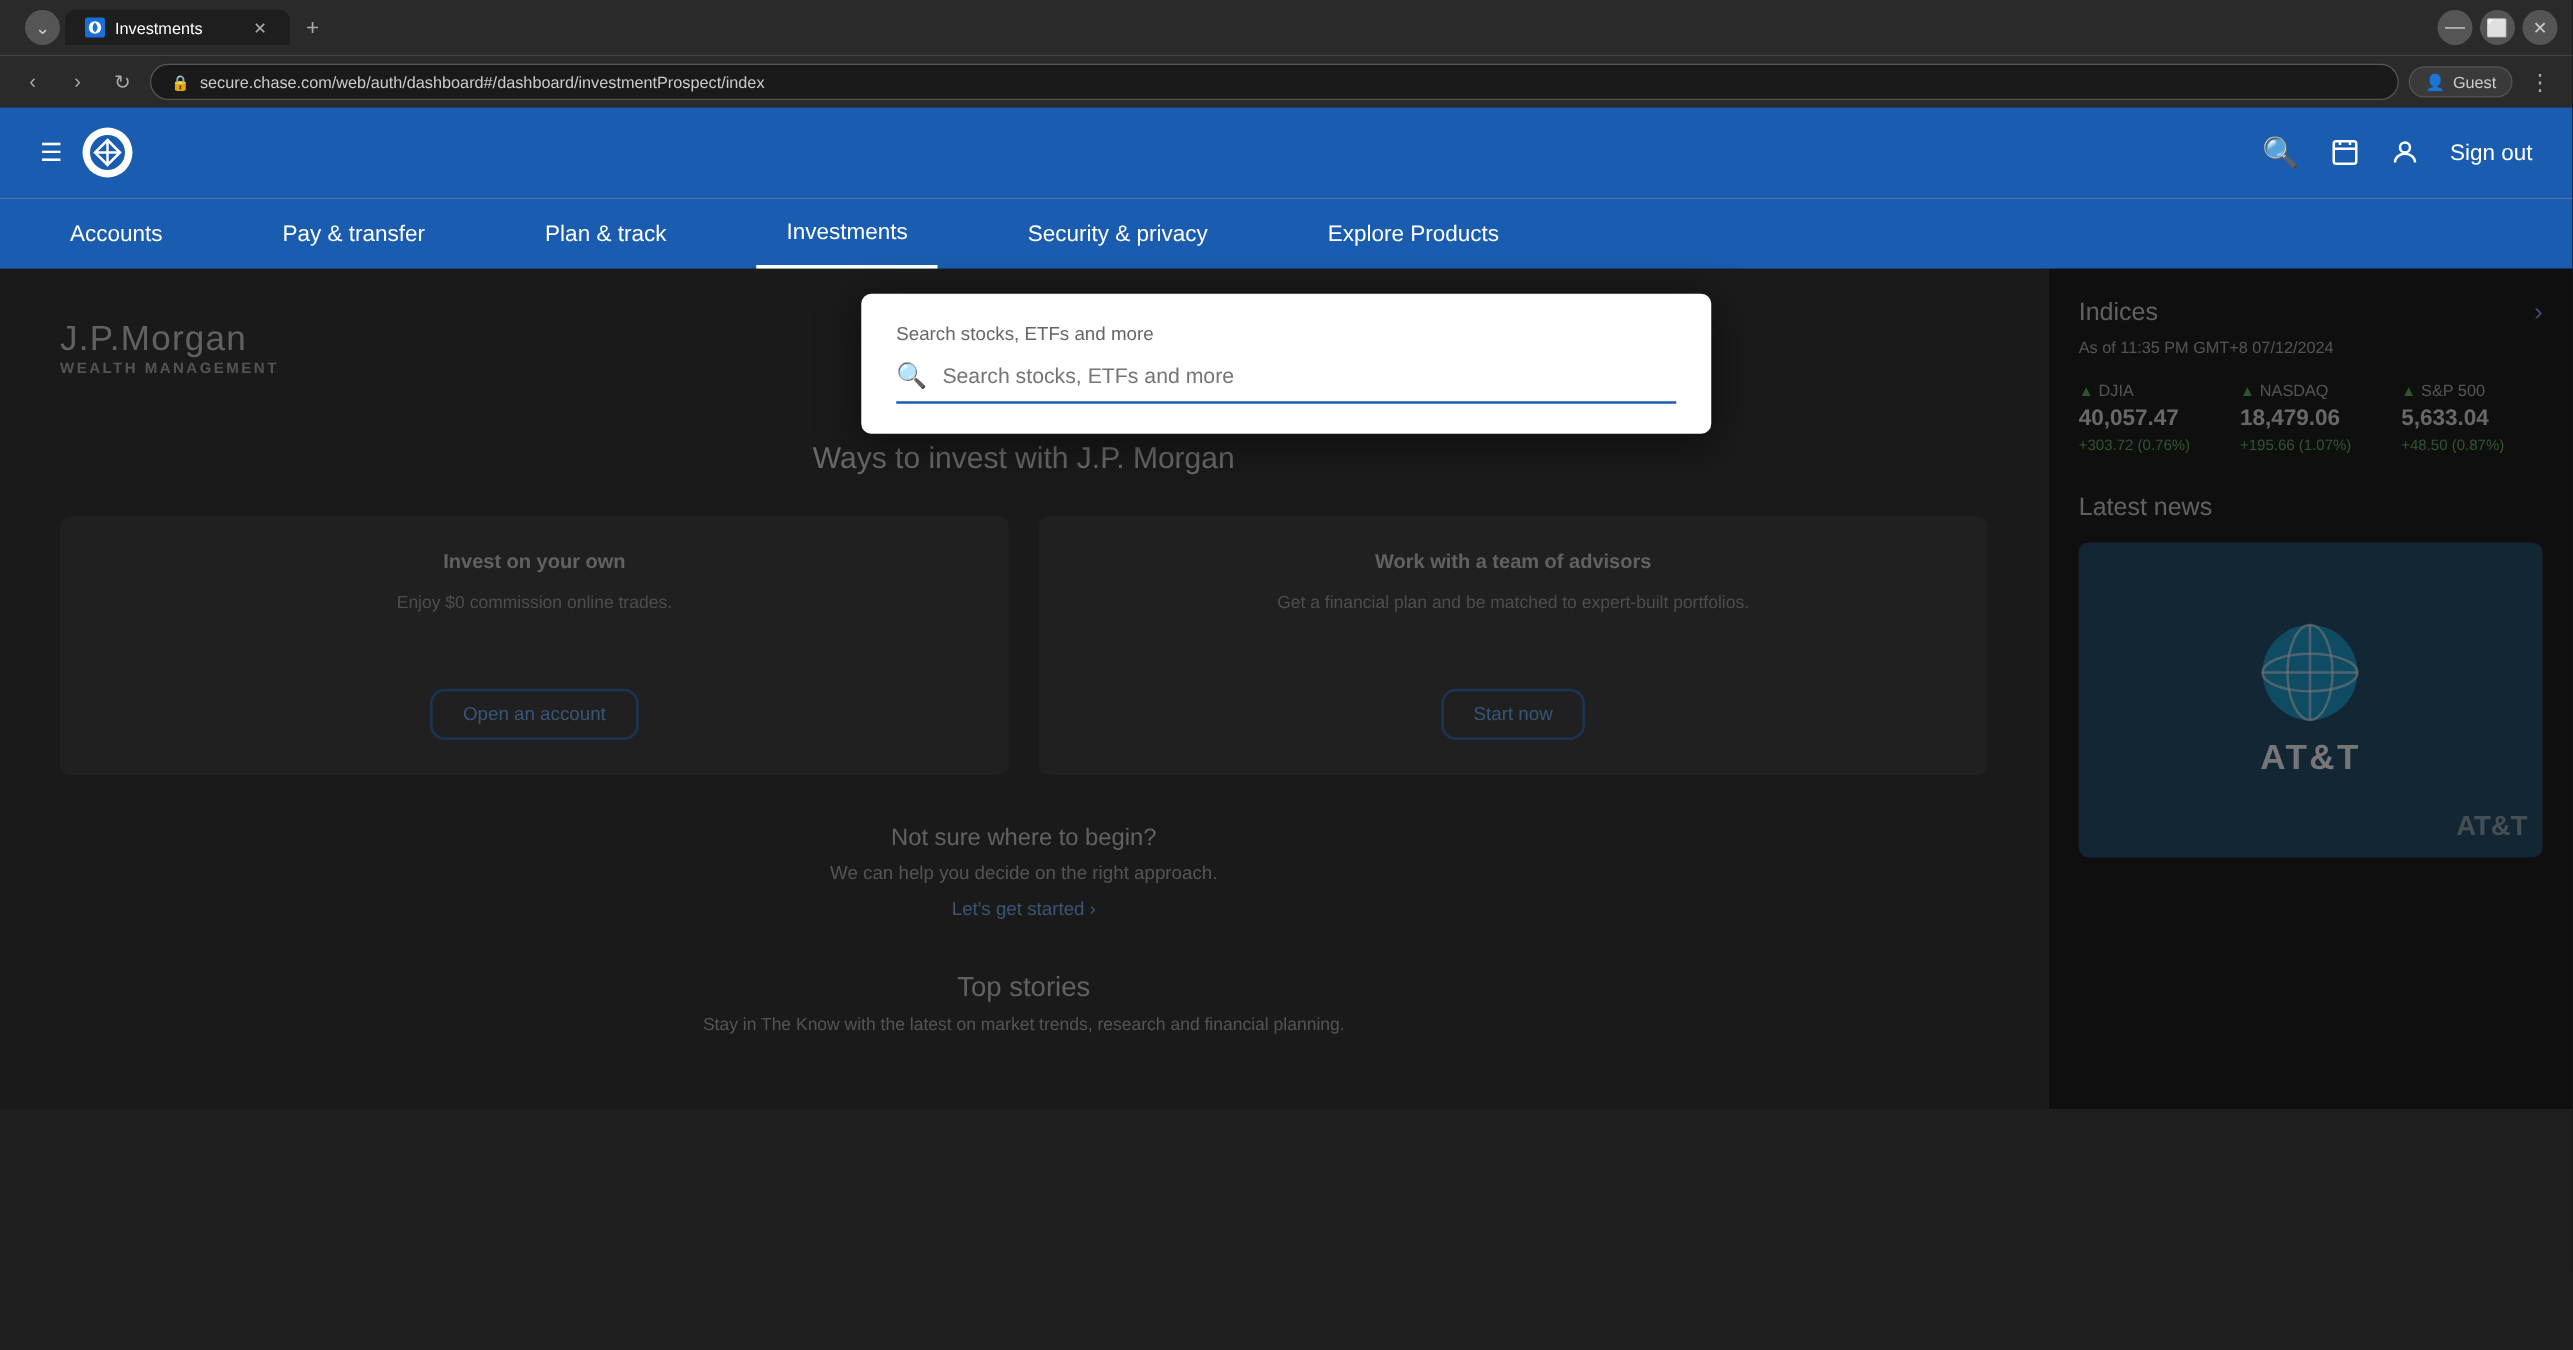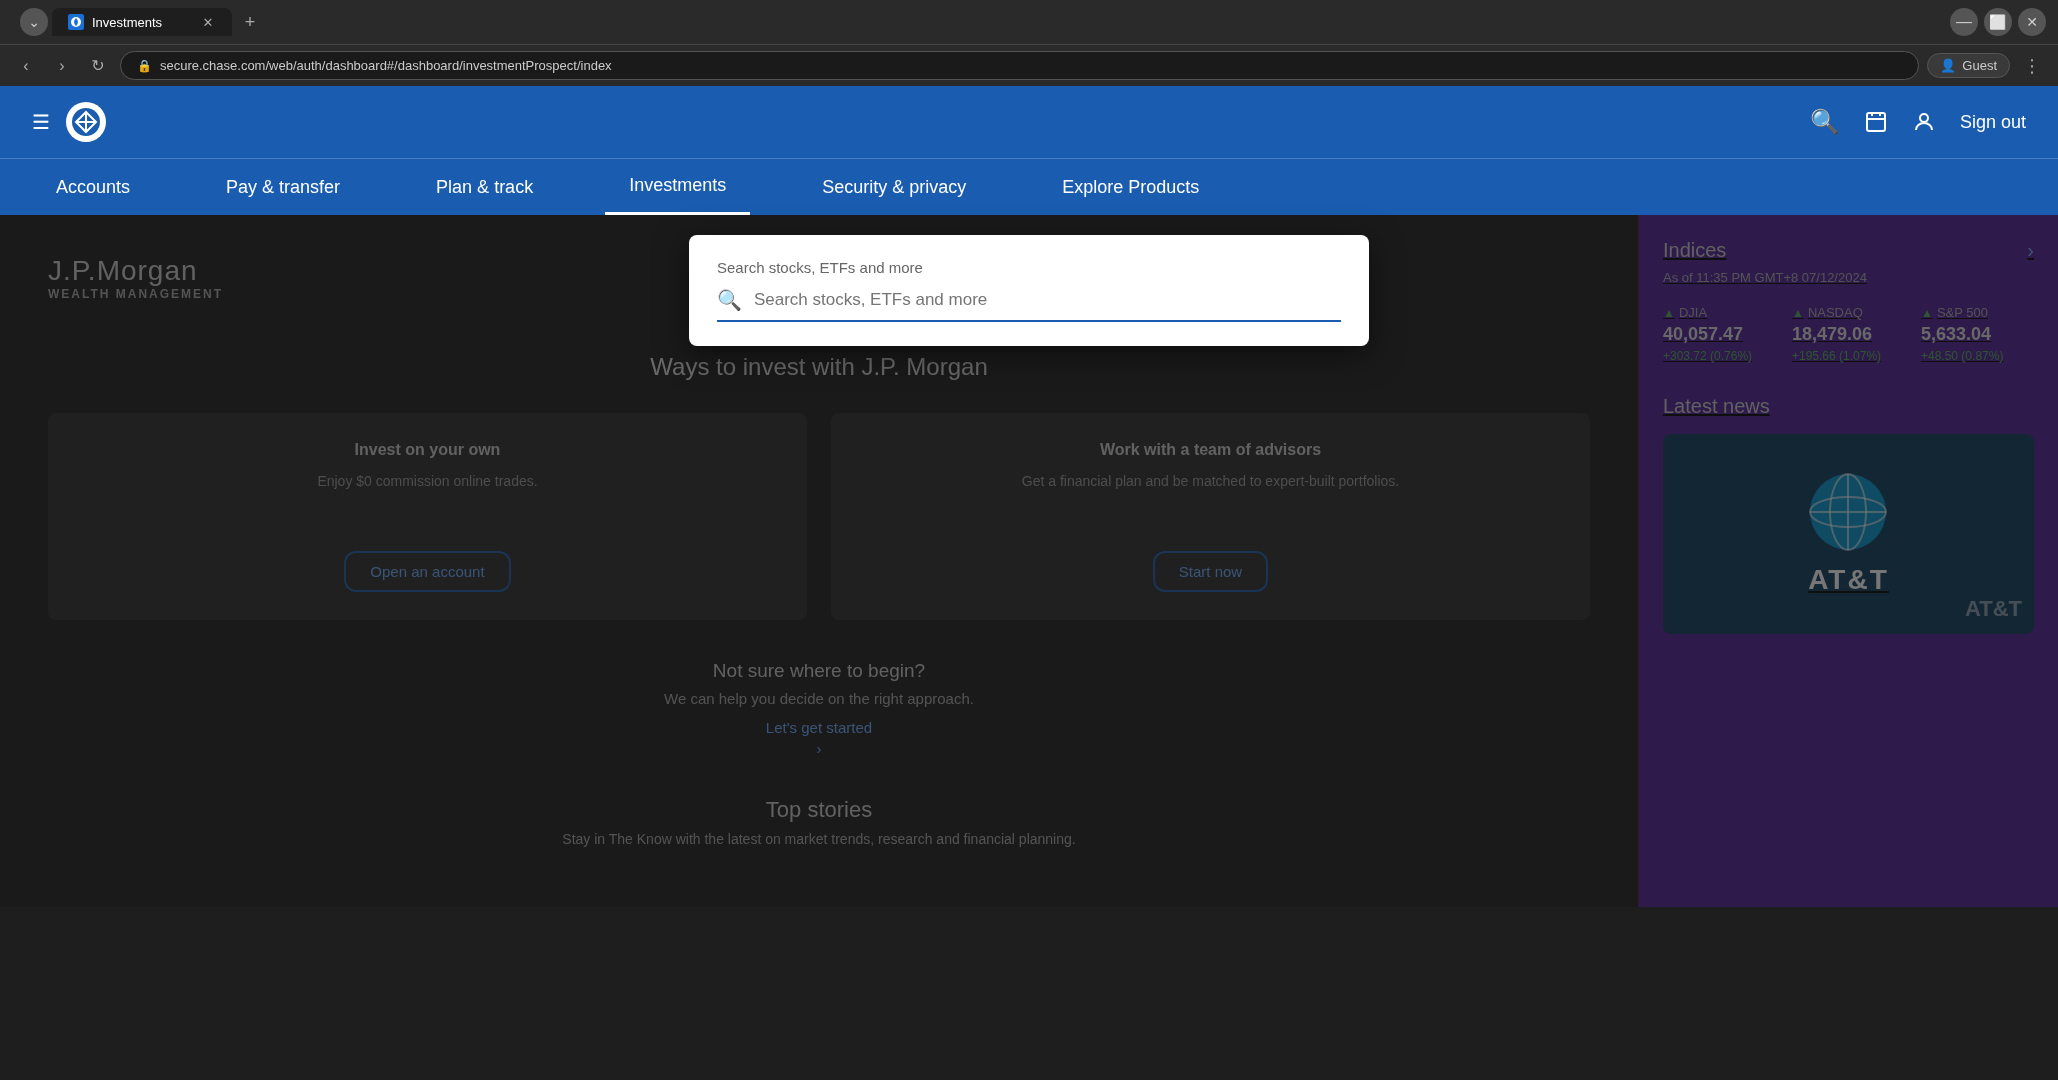--- a/index.html
+++ b/index.html
@@ -34,21 +34,21 @@
     .sign-out-btn { color: white; font-size: 18px; font-weight: 500; cursor: pointer; text-decoration: none; }
 
     
     .nav-bar { background: #1a5db0; display: flex; align-items: center; padding: 0 32px; border-top: 1px solid rgba(255,255,255,0.2); position: relative; gap: 48px; }
     .nav-item { color: white; padding: 16px 24px; font-size: 18px; cursor: pointer; white-space: nowrap; position: relative; }
     .nav-item.active { border-bottom: 3px solid white; }
 
     
     .main-content { background: #1a1a1a; display: flex; }
     .content-area { flex: 1; padding: 40px 48px; position: relative; }
-    .sidebar { width: 420px; background: #4c1d95; padding: 24px; border-left: 1px solid #333; text-decoration: underline; }
+    .sidebar { width: 420px; background: #000000; padding: 24px; border-left: 1px solid #333; }
 
     
     .search-overlay { position: absolute; top: -10px; left: 50%; transform: translateX(-50%); width: 680px; background: white; border-radius: 8px; padding: 24px 28px; z-index: 100; box-shadow: 0 8px 32px rgba(0,0,0,0.5); }
     .search-label { color: #666; font-size: 15px; margin-bottom: 12px; }
     .search-input-row { display: flex; align-items: center; gap: 12px; border-bottom: 2px solid #1a5db0; padding-bottom: 8px; }
     .search-icon-blue { color: #555; font-size: 20px; }
     .search-input-field { border: none; outline: none; font-size: 17px; color: #333; flex: 1; caret-color: #333; }
 
     
     .jpmorgan-logo { margin-bottom: 32px; color: #ccc; }
@@ -60,40 +60,40 @@
     .ways-title { color: #ddd; font-size: 24px; font-weight: 400; margin-bottom: 32px; }
     .invest-cards { display: flex; gap: 24px; justify-content: center; margin-bottom: 40px; }
     .invest-card { flex: 1; background: #2a2a2a; border-radius: 8px; padding: 28px 20px; text-align: center; }
     .card-title { color: #ccc; font-size: 16px; font-weight: 600; margin-bottom: 12px; }
     .card-desc { color: #999; font-size: 14px; line-height: 1.5; margin-bottom: 20px; min-height: 60px; }
     .card-btn { background: transparent; border: 2px solid #1a5db0; color: #6aabff; padding: 10px 24px; border-radius: 12px; font-size: 15px; cursor: pointer; }
 
     .not-sure-section { text-align: center; }
     .not-sure-title { color: #ccc; font-size: 19px; margin-bottom: 8px; }
     .not-sure-desc { color: #aaa; font-size: 15px; margin-bottom: 12px; }
-    .get-started-link { color: #6aabff; font-size: 15px; text-decoration: none; display: inline-flex; align-items: center; gap: 4px; flex-direction: column; }
+    .get-started-link { color: #6aabff; font-size: 15px; text-decoration: none; display: inline-flex; align-items: center; gap: 4px; }
 
     .top-stories-section { text-align: center; margin-top: 40px; }
     .top-stories-title { color: #ccc; font-size: 22px; margin-bottom: 8px; }
     .top-stories-desc { color: #aaa; font-size: 14px; }
 
     
     .indices-header { display: flex; align-items: center; justify-content: space-between; margin-bottom: 8px; }
     .indices-title { color: #ccc; font-size: 20px; font-weight: 500; }
     .indices-arrow { color: #6aabff; font-size: 20px; cursor: pointer; }
     .indices-date { color: #aaa; font-size: 13px; margin-bottom: 20px; }
     .indices-grid { display: flex; gap: 16px; margin-bottom: 32px; }
     .index-item { flex: 1; }
     .index-name { color: #aaa; font-size: 13px; margin-bottom: 4px; display: flex; align-items: center; gap: 4px; }
     .index-up { color: #4caf50; font-size: 12px; }
     .index-value { color: #ddd; font-size: 18px; font-weight: 600; margin-bottom: 4px; }
     .index-change { color: #4caf50; font-size: 12px; }
 
     .latest-news-title { color: #ccc; font-size: 20px; font-weight: 500; margin-bottom: 16px; }
-    .news-image { width: 100%; height: 200px; background: #0a3a5a; border-radius: 8px; display: flex; align-items: center; justify-content: center; overflow: hidden; position: relative; }
+    .news-image { width: 100%; height: 252px; background: #0a3a5a; border-radius: 8px; display: flex; align-items: center; justify-content: center; overflow: hidden; position: relative; }
     .att-logo-area { display: flex; flex-direction: column; align-items: center; gap: 12px; }
 
     
     .dimmed { opacity: 0.4; }
 
     
     .browser-window { width: 2058px; min-height: 1080px; background: #1e1e1e; }
   </style>
 </head>
 <body>

